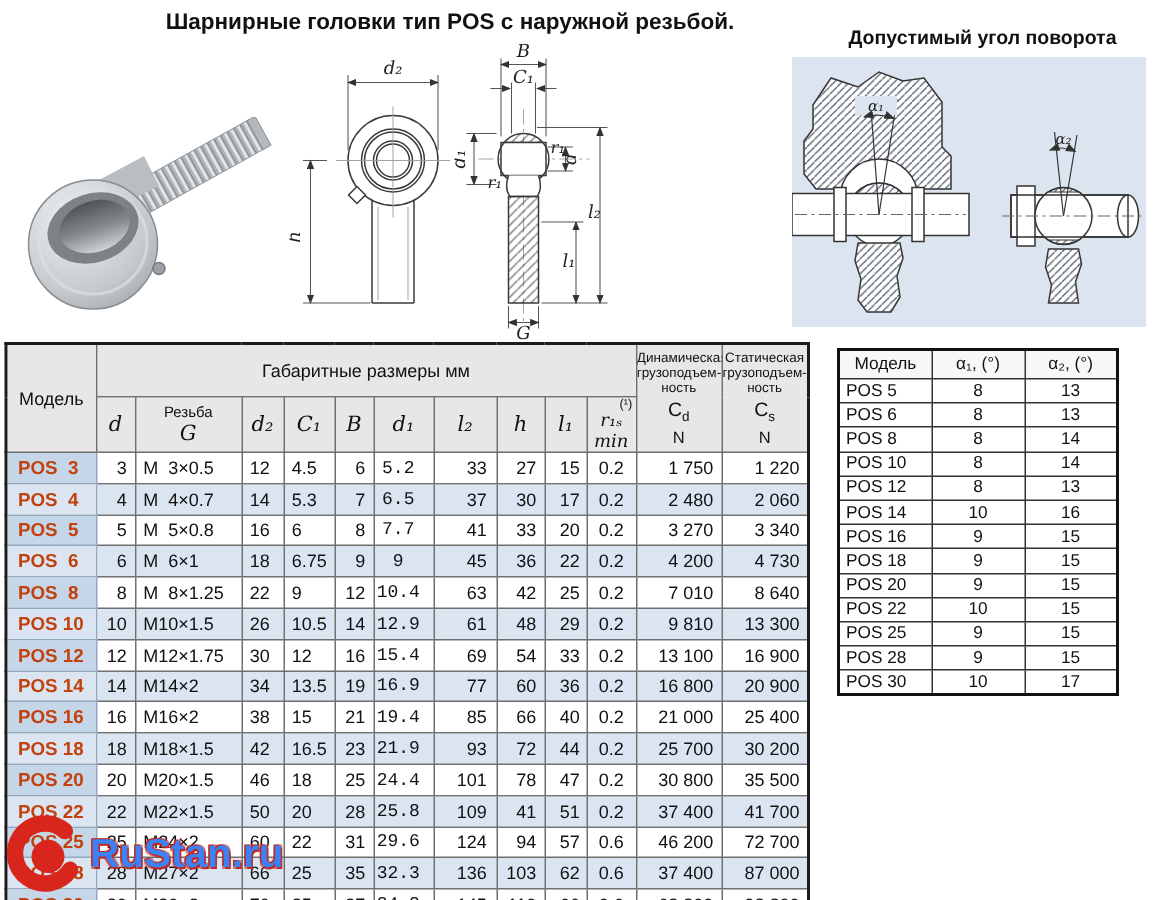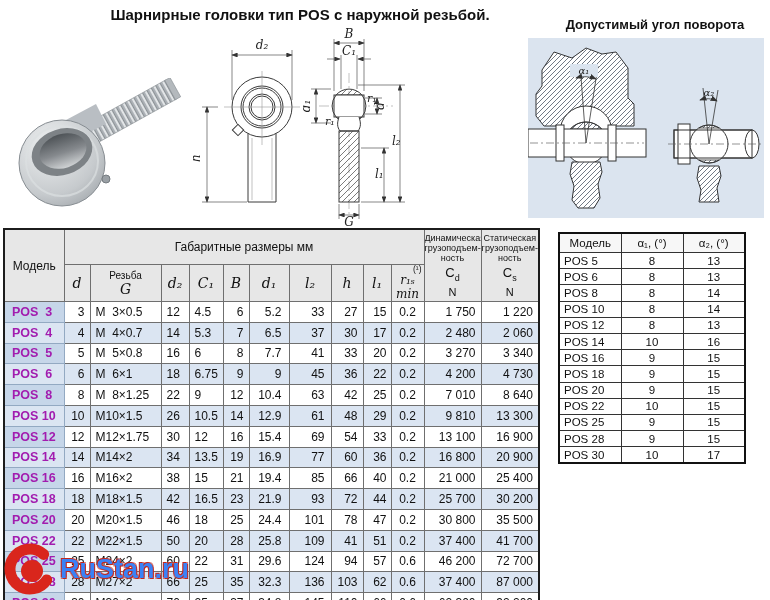--- a/index.html
+++ b/index.html
@@ -24,27 +24,27 @@
   .main .r1cell{font-size:12px;}
   .main .r1cell .fn{font-family:"Liberation Sans",sans-serif;font-style:normal;font-size:8.5px;text-align:right;padding-right:2px;line-height:8px;}
   .main .cap{font-size:9px;line-height:10px;vertical-align:top;padding-top:3px;}
   .main .cap .cap-lines{white-space:pre-line;}
   .main .cap .cap-sym{font-size:13px;line-height:15px;padding-top:2px;}
   .main .cap .cap-sym sub{font-size:9px;}
   .main .cap .cap-unit{font-size:11px;line-height:12px;}
   .main tbody td{height:19.8px;white-space:pre;font-size:12px;}
   .main tbody tr:nth-child(even) td{background:#dbe5f2;}
   .main tbody td:first-child{background:#c6d6e9;border-color:#93a9c2;font-weight:bold;
-        text-align:left;padding-left:7px;font-size:12.5px;color:#a21caf;}
+        text-align:left;padding-left:7px;font-size:12.5px;color:#c2410c;}
   .main tbody td:nth-child(2){text-align:right;padding-right:5px;}
   .main tbody td:nth-child(3){text-align:left;padding-left:5px;}
   .main tbody td:nth-child(4){text-align:left;padding-left:5px;}
   .main tbody td:nth-child(5){text-align:left;padding-left:5px;}
   .main tbody td:nth-child(6){text-align:right;padding-right:5px;}
-  .main tbody td:nth-child(7){text-align:right;padding-right:7px;}
+  .main tbody td:nth-child(7){text-align:center;padding-right:7px;font-family:Liberation Mono, monospace;}
   .main tbody td:nth-child(8){text-align:right;padding-right:6px;}
   .main tbody td:nth-child(9){text-align:right;padding-right:5px;}
   .main tbody td:nth-child(10){text-align:right;padding-right:4px;}
   .main tbody td:nth-child(11){text-align:center;}
   .main tbody td:nth-child(12){text-align:right;padding-right:5px;}
   .main tbody td:nth-child(13){text-align:right;padding-right:5px;}
 
   
   table.angles{position:absolute;left:558px;top:232px;border-collapse:collapse;table-layout:fixed;
         width:186px;font-size:11.5px;border:2px solid #111;background:#fff;}

